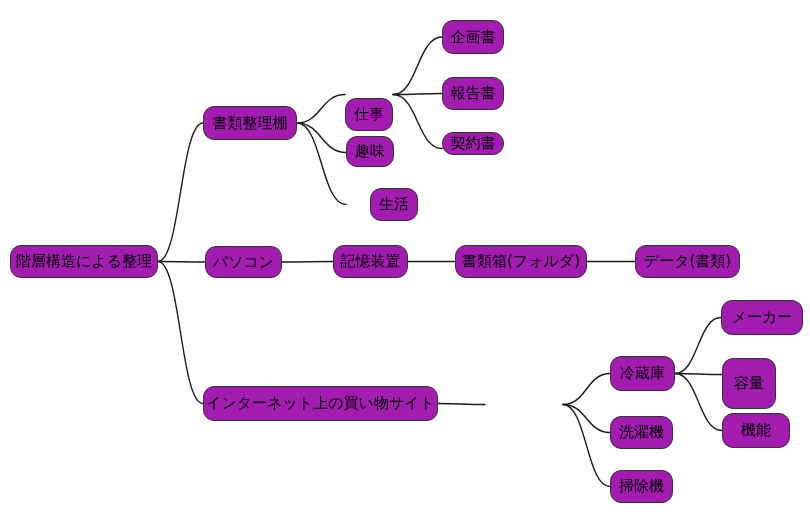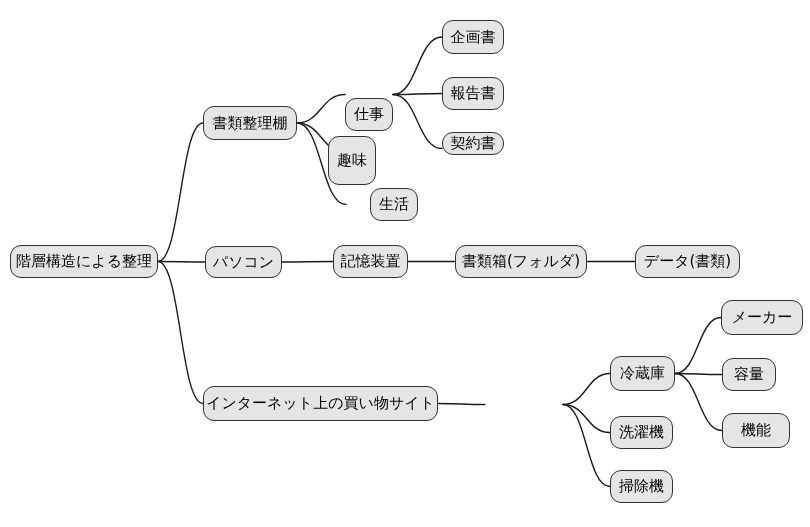--- a/index.html
+++ b/index.html
@@ -25,21 +25,21 @@
     stroke: #1a1a1a;
     stroke-width: 1.4;
     stroke-linecap: round;
   }
   .node {
     position: absolute;
     box-sizing: border-box;
     display: flex;
     align-items: center;
     justify-content: center;
-    background: #e5e5e5;
+    background: #a21caf;
     border: 1.6px solid #333333;
     border-radius: 11px;
     font-size: 15px;
     line-height: 1;
     color: #000000;
     white-space: nowrap;
     cursor: default;
   }
 </style>
 </head>
@@ -65,30 +65,30 @@
       <path d="M 563,404.5 C 586.5,404.5 586.5,432.5 610,432.5" stroke="#1a1a1a"></path>
       <path d="M 563,404.5 C 586.5,404.5 586.5,486.5 610,486.5" stroke="#1a1a1a"></path>
       <path d="M 675,373.5 C 698,373.5 698,317.5 721,317.5" stroke="#1a1a1a"></path>
       <path d="M 675,373.5 C 698.5,373.5 698.5,374.5 722,374.5" stroke="#1a1a1a"></path>
       <path d="M 675,373.5 C 698.5,373.5 698.5,430.5 722,430.5" stroke="#1a1a1a"></path>
     </svg>
 
   <div class="node" style="left:10px;  top:245px; width:148px; height:33px;">階層構造による整理</div>
   <div class="node" style="left:203px; top:106px; width:94px;  height:34px;">書類整理棚</div>
   <div class="node" style="left:345px; top:78px;  width:48px;  height:33px;margin-top:20px;">仕事</div>
-  <div class="node" style="left:328px; top:136px; width:48px;  height:49px;">趣味</div>
+  <div class="node" style="left:346px; top:136px; width:48px;  height:31px;">趣味</div>
   <div class="node" style="left:346px; top:188px; width:48px;  height:33px;margin-left:24px;">生活</div>
   <div class="node" style="left:442px; top:20px;  width:62px;  height:34px;">企画書</div>
   <div class="node" style="left:442px; top:77px;  width:62px;  height:33px;">報告書</div>
   <div class="node" style="left:442px; top:132px; width:62px;  height:23px;">契約書</div>
   <div class="node" style="left:205px; top:246px; width:77px;  height:32px;">パソコン</div>
   <div class="node" style="left:333px; top:245px; width:75px;  height:33px;">記憶装置</div>
   <div class="node" style="left:455px; top:245px; width:132px; height:33px;">書類箱(フォルダ)</div>
   <div class="node" style="left:635px; top:245px; width:105px; height:33px;">データ(書類)</div>
   <div class="node" style="left:203px; top:386px; width:235px; height:35px;">インターネット上の買い物サイト</div>
   <div class="node" style="left:610px; top:356px; width:65px;  height:35px;">冷蔵庫</div>
   <div class="node" style="left:610px; top:416px; width:63px;  height:33px;">洗濯機</div>
   <div class="node" style="left:610px; top:470px; width:63px;  height:33px;">掃除機</div>
   <div class="node" style="left:721px; top:300px; width:82px;  height:35px;">メーカー</div>
-  <div class="node" style="left:722px; top:358px; width:54px;  height:33px;">容量</div>
+  <div class="node" style="left:722px; top:358px; width:54px;  height:51px;">容量</div>
   <div class="node" style="left:722px; top:413px; width:68px;  height:35px;">機能</div>
 
 </div>
 
 </body></html>

